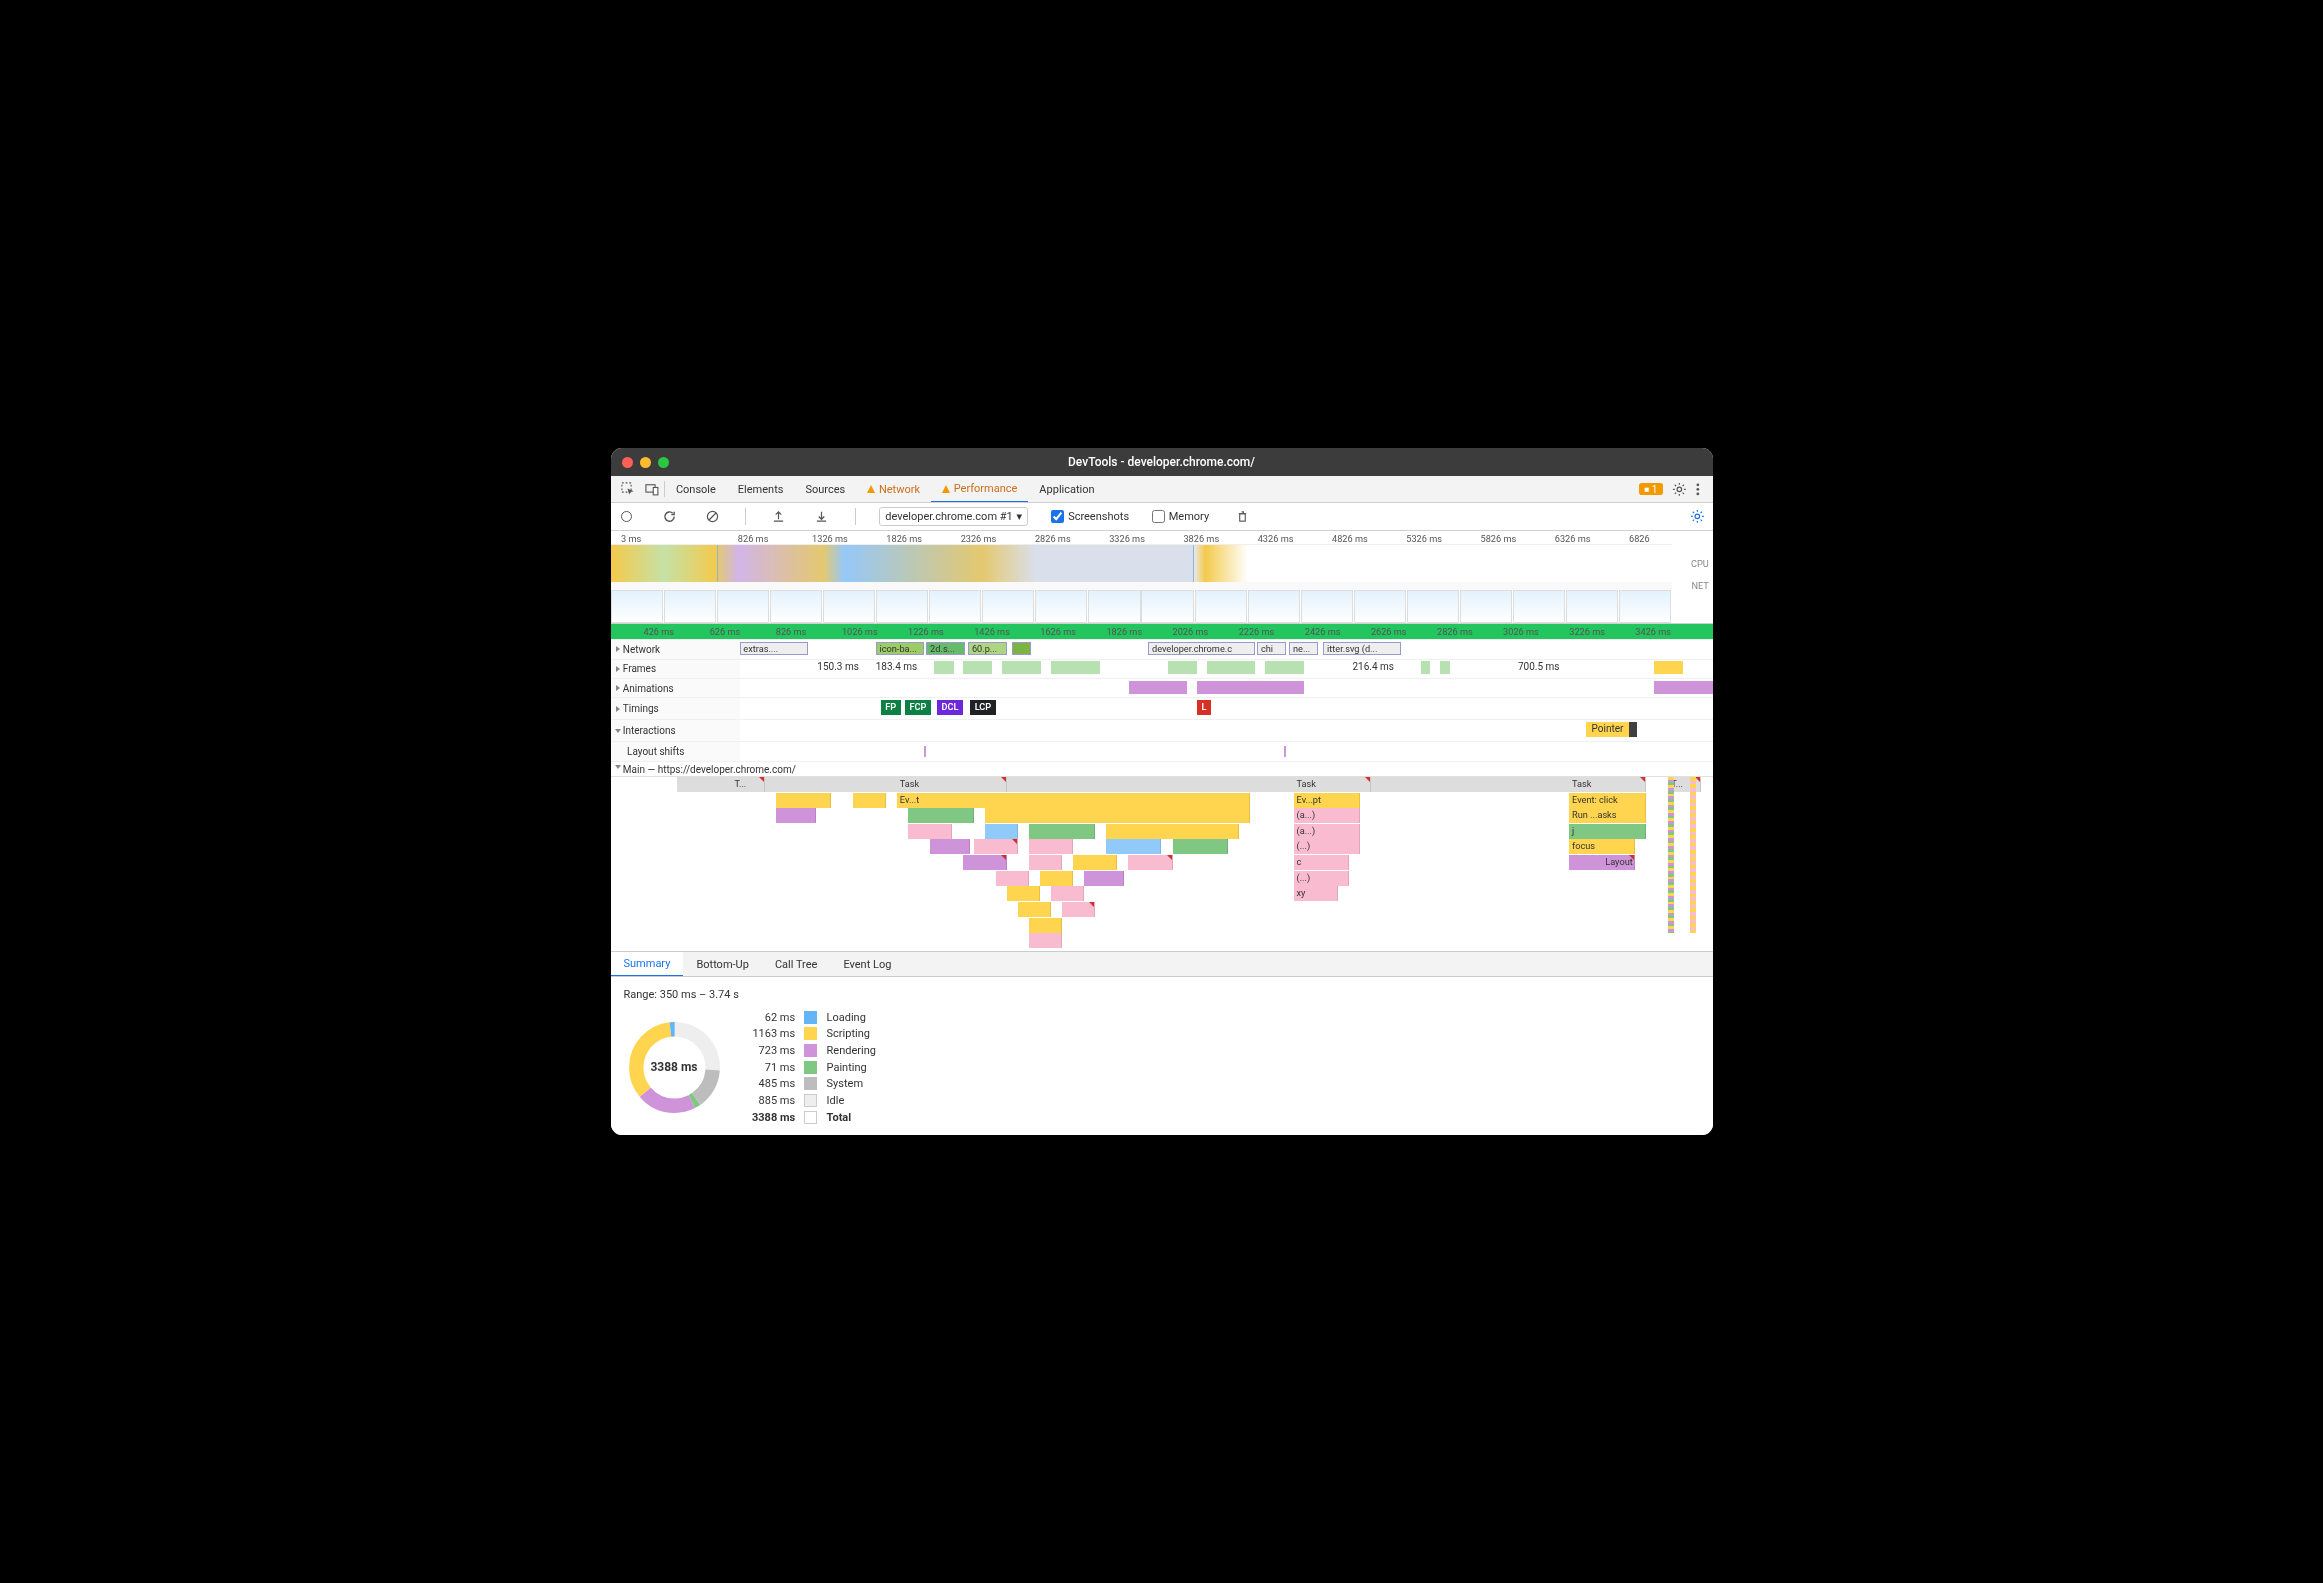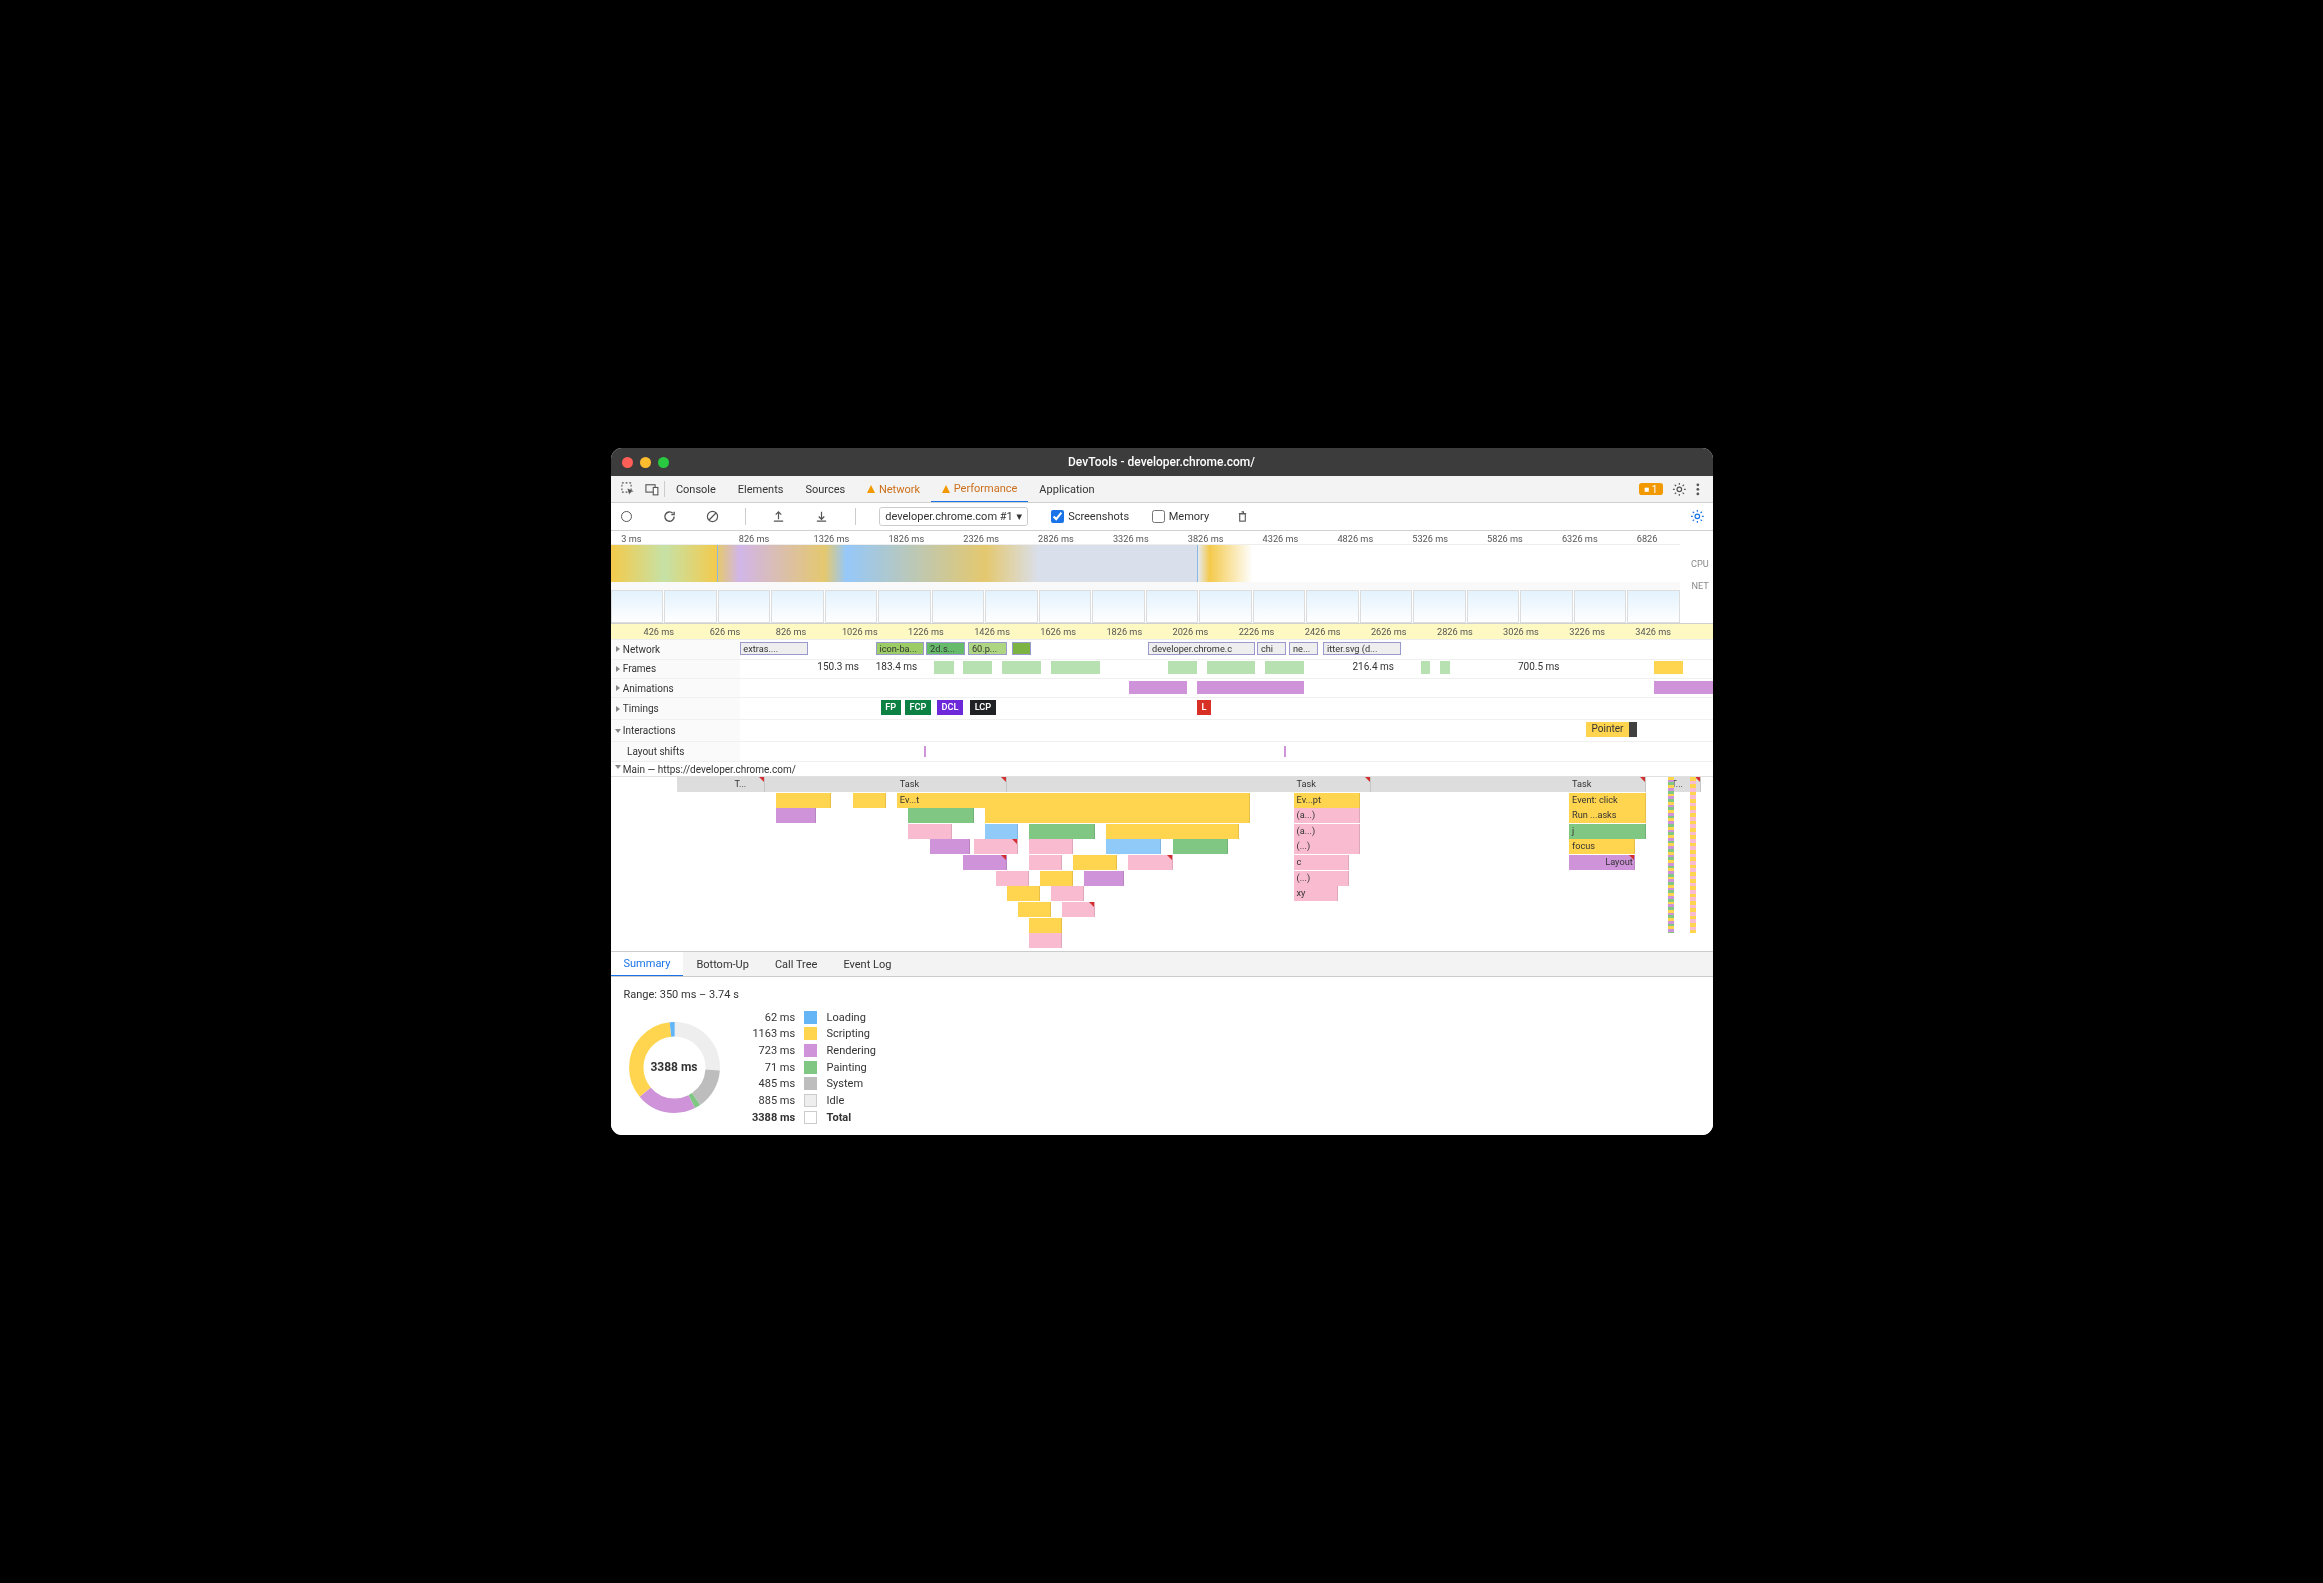--- a/index.html
+++ b/index.html
@@ -24,33 +24,33 @@
 .toolbar { display: flex; align-items: center; border-bottom: 0.9px solid #d0d0d0; height: 27.5px; padding: 0 5.5px; gap: 23px; background: #fff; }
 .tool-btn { width: 20px; height: 20px; display: flex; align-items: center; justify-content: center; cursor: pointer; color: #555; border-radius: 2.8px; }
 .tool-btn.record { color: #555; }
 .record-dot { width: 11px; height: 11px; border-radius: 50%; border: 1.8px solid #555; }
 .divider { width: 0.9px; height: 16.5px; background: #ccc; }
 .recording-select { border: 0.9px solid #ccc; padding: 1.8px 5.5px; border-radius: 2.8px; font-size: 11px; display: flex; align-items: center; gap: 3.7px; cursor: pointer; }
 .checkbox { display: flex; align-items: center; gap: 3.7px; cursor: pointer; }
 .checkbox input { accent-color: #1a73e8; }
 .toolbar-right { margin-left: auto; }
 .settings-gear-blue { color: #1a73e8; }
-.overview { border-bottom: 0.9px solid #d0d0d0; display: flex; background: #fff; }
+.overview { border-bottom: 0.9px solid #d0d0d0; display: flex; background: #fff; gap: 8px; }
 .overview-main { flex: 1; }
 .ov-ruler { height: 14.7px; display: flex; position: relative; font-size: 9.2px; color: #555; border-bottom: 0.9px solid #eee; }
 .ov-tick { position: absolute; top: 1.8px; }
 .ov-cpu { height: 37px; background: linear-gradient(to right, #f0b400 0%, #aed581 5%, #f0b400 10%, #ce93d8 12%, #f0b400 20%, #64b5f6 22%, #f0b400 35%, #ddd 40%, #ddd 55%, #f0b400 56%, #fff 60%, #fff 100%); position: relative; opacity: 0.7; }
 .ov-selection { position: absolute; left: 10%; width: 45%; top: 0; bottom: 0; background: rgba(128,170,255,0.2); border-left: 1.8px solid #5b9bd5; border-right: 1.8px solid #5b9bd5; }
 .ov-net { height: 7.3px; background: #f9f9f9; }
 .ov-screenshots { height: 33px; display: flex; gap: 0.9px; overflow: hidden; }
 .ov-shot { flex: 1; background: linear-gradient(#e3f2fd, #fff); border: 0.9px solid #ddd; }
 .ov-labels { width: 33px; display: flex; flex-direction: column; font-size: 9.2px; color: #888; text-align: right; padding-right: 3.7px; }
 .ov-labels span:first-child { height: 51px; padding-top: 27.5px; }
 .ov-labels span:nth-child(2) { height: 7.3px; line-height: 7.3px; }
-.flame-ruler { height: 16.5px; display: flex; position: relative; font-size: 9.2px; color: #555; background: #fef9c3; border-bottom: 0.9px solid #eee; }
+.flame-ruler { height: 16.5px; display: flex; position: relative; font-size: 9.2px; color: #555; background: #22c55e; border-bottom: 0.9px solid #eee; }
 .tracks { background: #fff; }
 .track { display: flex; min-height: 18.4px; border-bottom: 0.9px solid #f0f0f0; }
 .track-header { width: 129px; padding: 1.8px 5.5px; font-size: 10px; display: flex; align-items: center; gap: 2.8px; background: #fafafa; flex-shrink: 0; }
 .track-content { flex: 1; position: relative; height: 18.4px; }
 .disclosure { width: 0; height: 0; border-top: 3.7px solid transparent; border-bottom: 3.7px solid transparent; border-left: 4.6px solid #888; display: inline-block; }
 .disclosure.open { transform: rotate(90deg); }
 .net-item { position: absolute; height: 13px; top: 1.8px; background: #cce5ff; border: 0.9px solid #99c; font-size: 9.2px; padding: 0 2.8px; overflow: hidden; white-space: nowrap; }
 .frame-bar { position: absolute; height: 13px; top: 1.8px; background: #b7e1b1; }
 .frame-label { position: absolute; top: 1.8px; font-size: 10px; color: #333; }
 .anim-bar { position: absolute; height: 13px; top: 1.8px; background: #ce93d8; }

